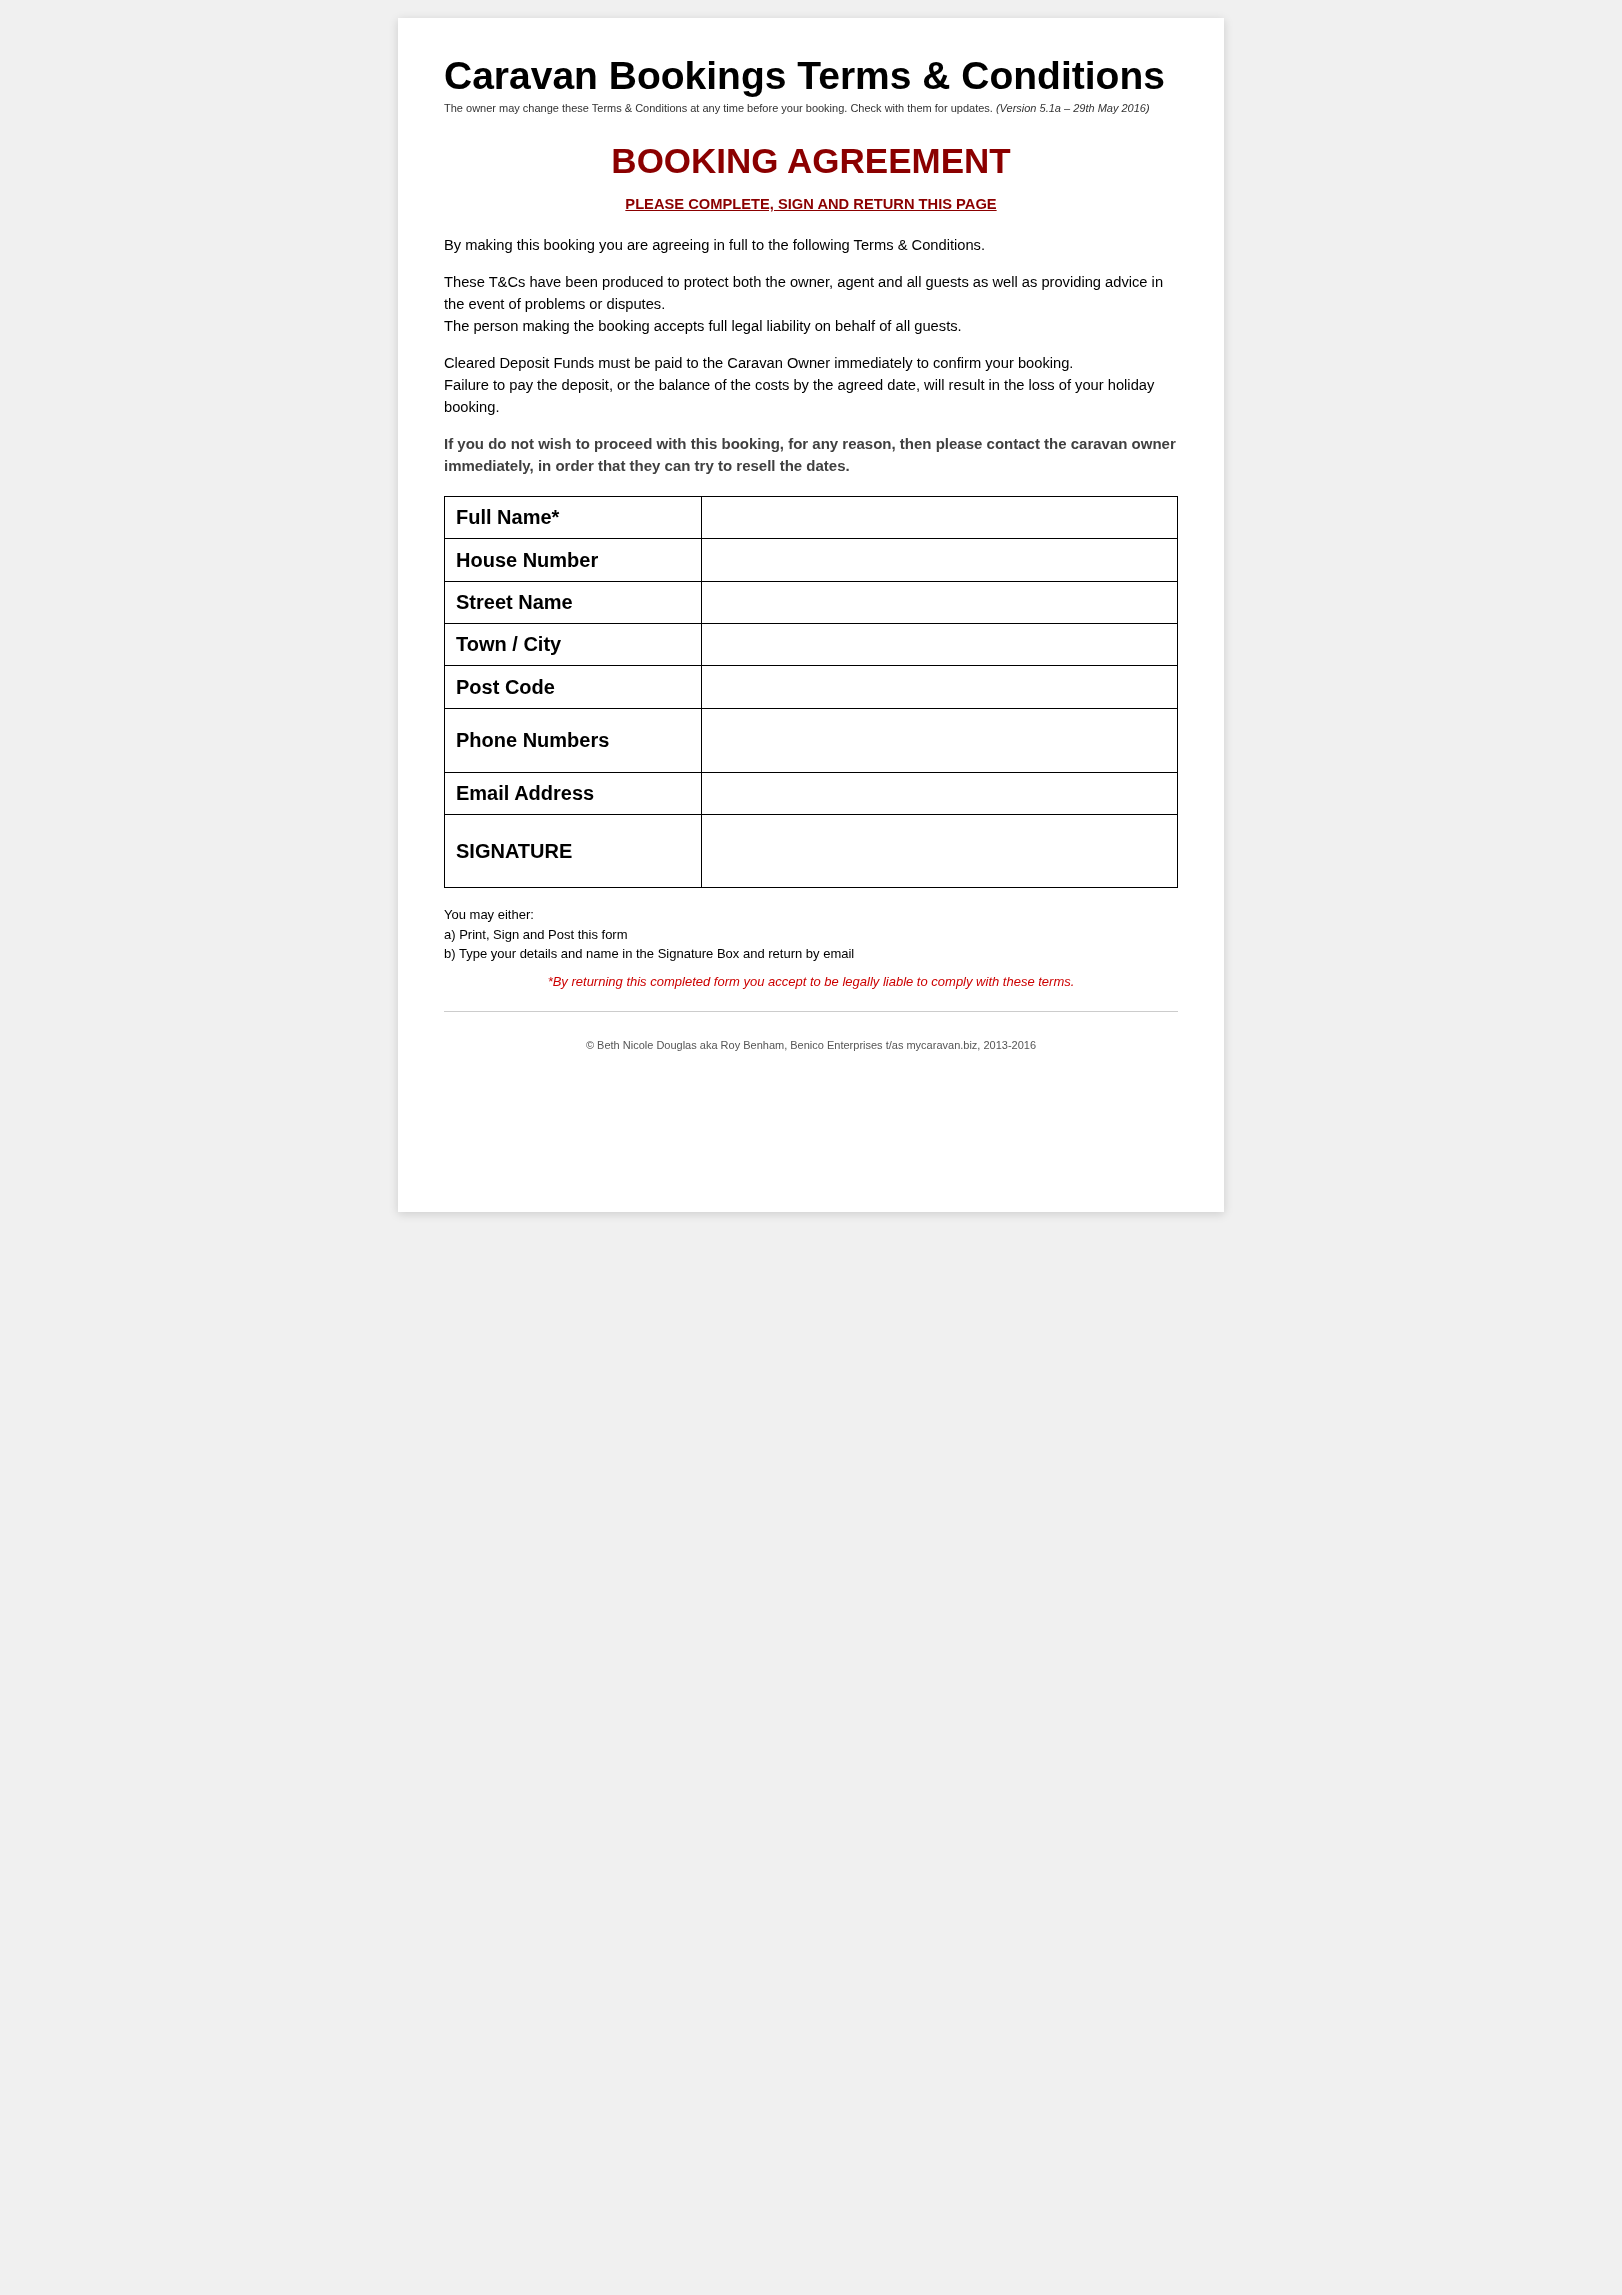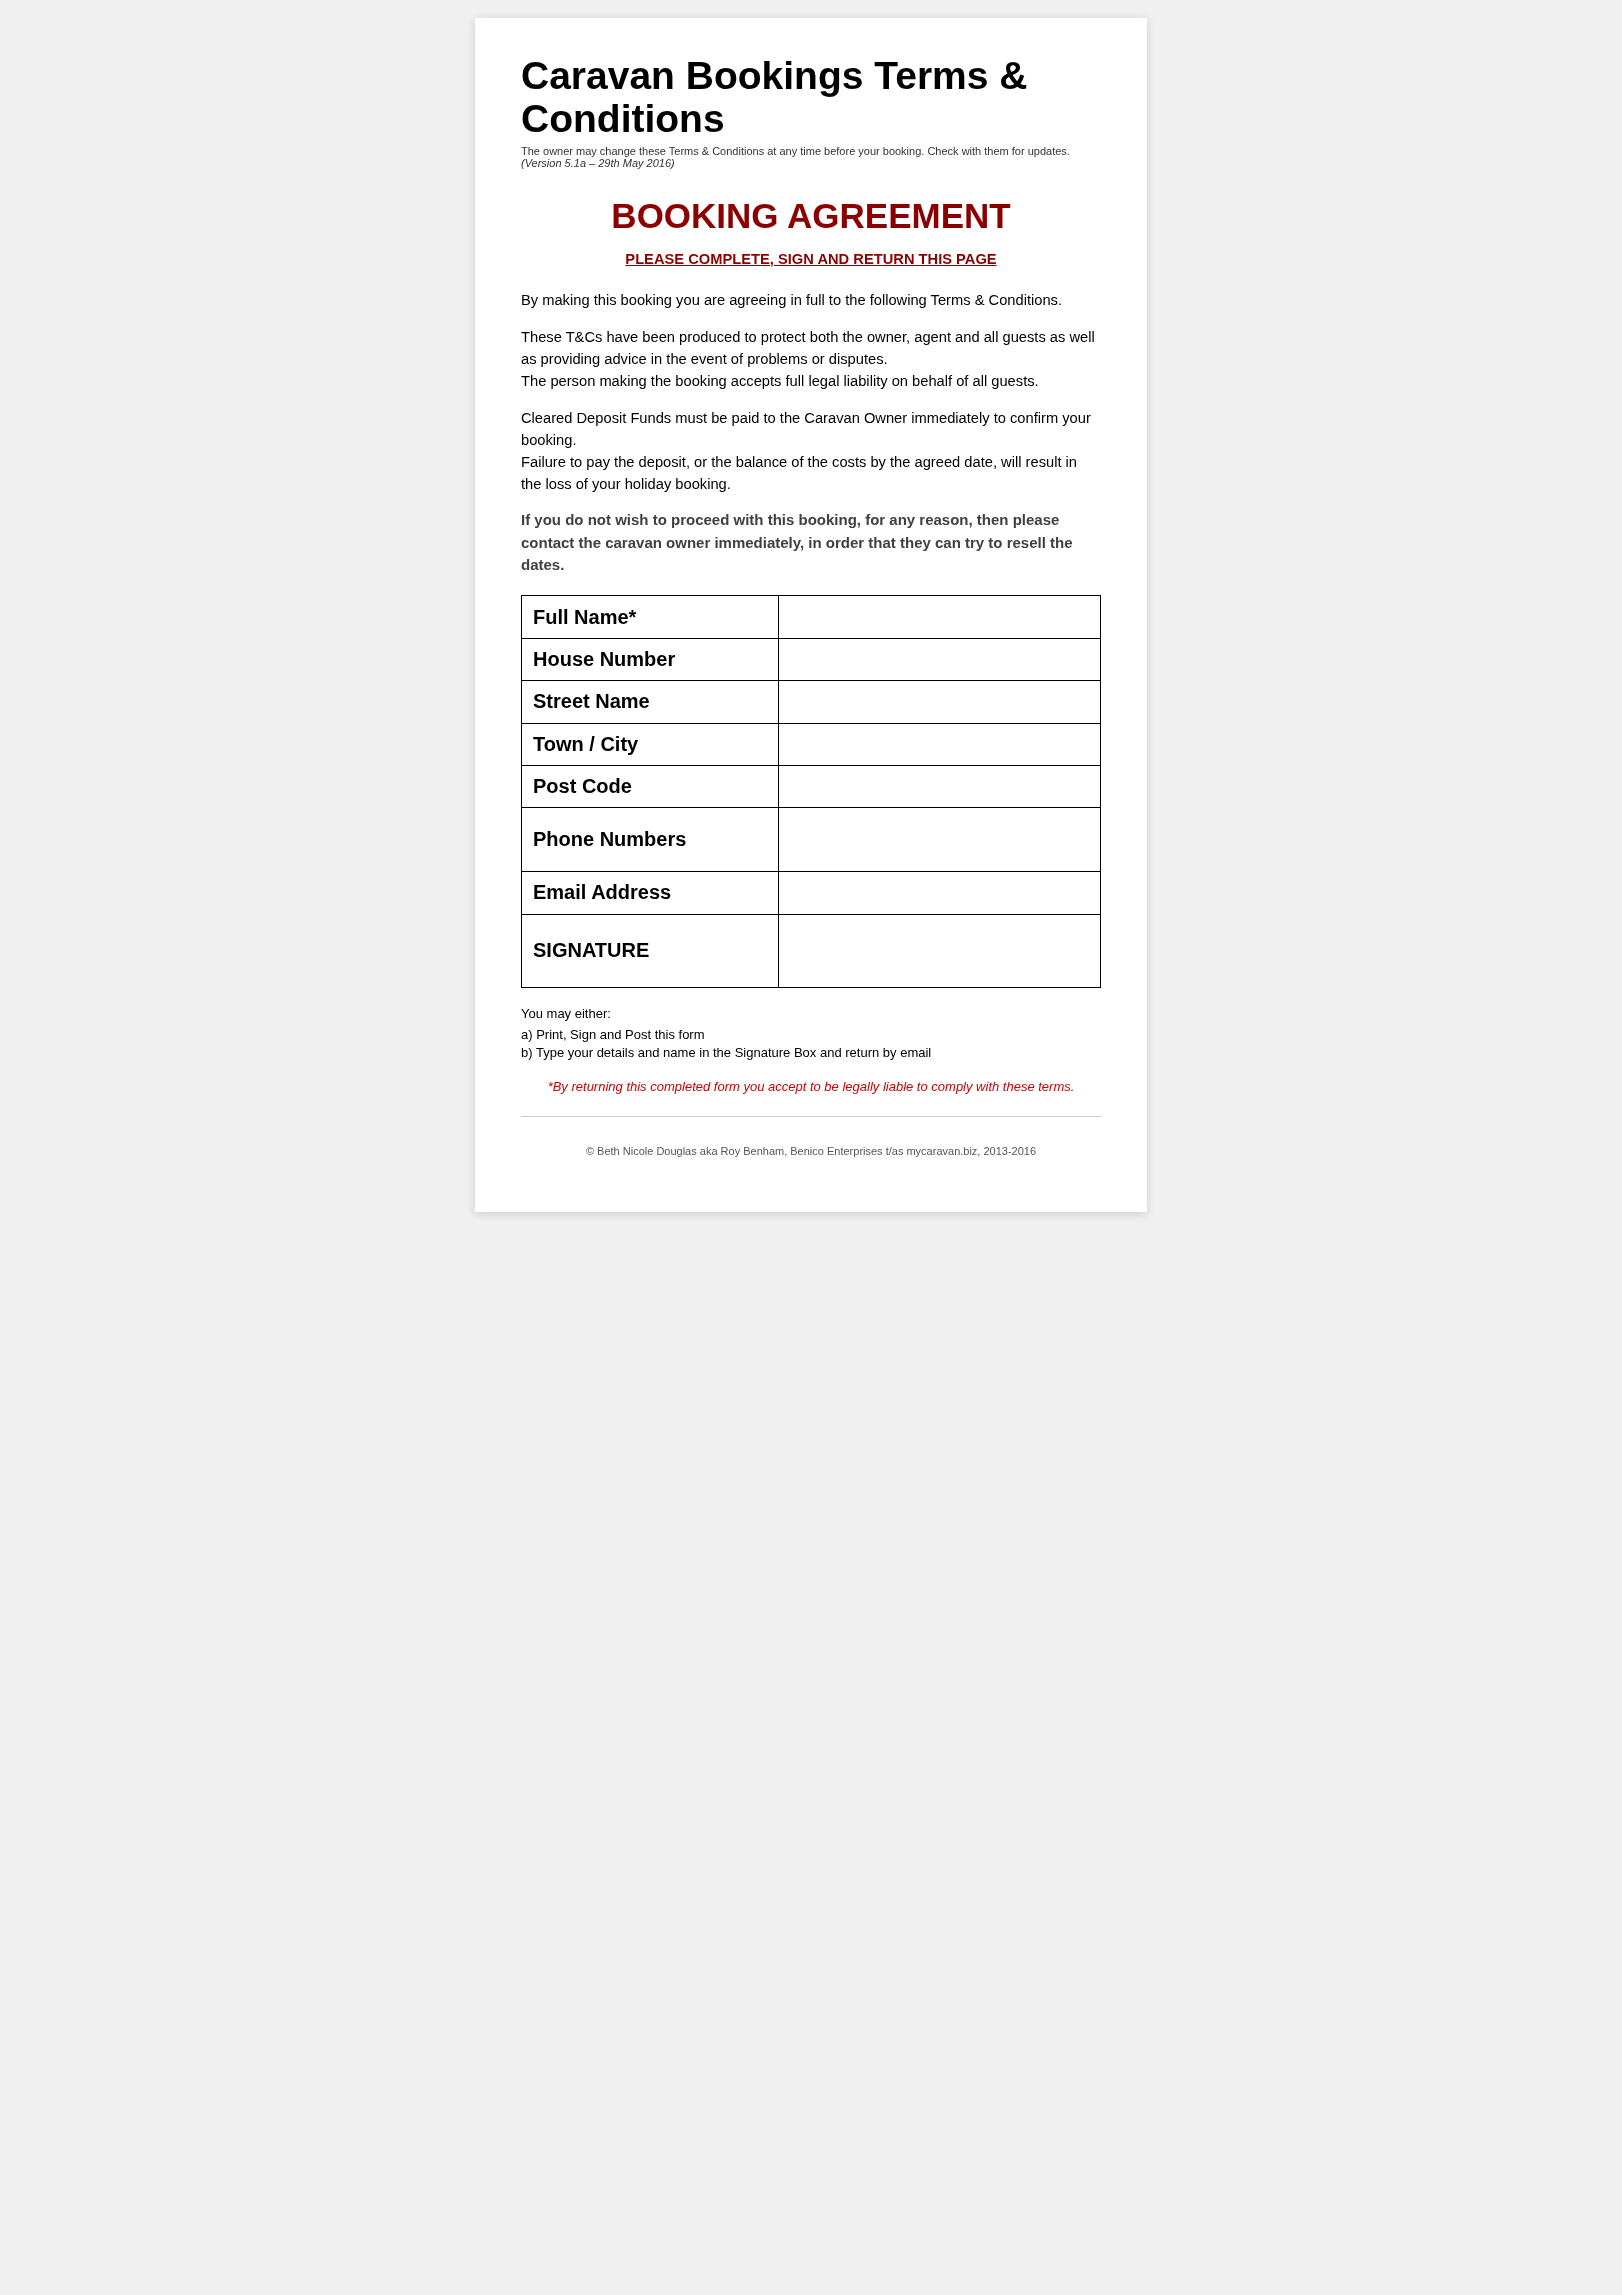--- a/index.html
+++ b/index.html
@@ -11,21 +11,21 @@
     body {
       background: #f0f0f0;
       display: flex;
       justify-content: center;
       padding: 18.4px;
       font-family: Arial, sans-serif;
     }
 
     .page {
       background: #ffffff;
-      width: 672px;
+      width: 826px;
       min-height: 1194px;
       padding: 37px 46px 37px 46px;
       box-shadow: 0 1.8px 9.2px rgba(0,0,0,0.15);
     }
 
     .main-title {
       font-size: 39px;
       font-weight: 900;
       font-family: Arial Black, Arial, sans-serif;
       color: #000;
@@ -126,21 +126,21 @@
       font-size: 13px;
       color: #000;
       margin-bottom: 3.7px;
     }
 
     .legal-disclaimer {
       font-size: 13px;
       font-style: italic;
       color: #cc0000;
       text-align: center;
-      margin-top: 19px;
+      margin-top: 13px;
       margin-bottom: 22px;
     }
 
     .copyright {
       font-size: 11px;
       color: #555;
       text-align: center;
       margin-top: 27.5px;
     }
 

